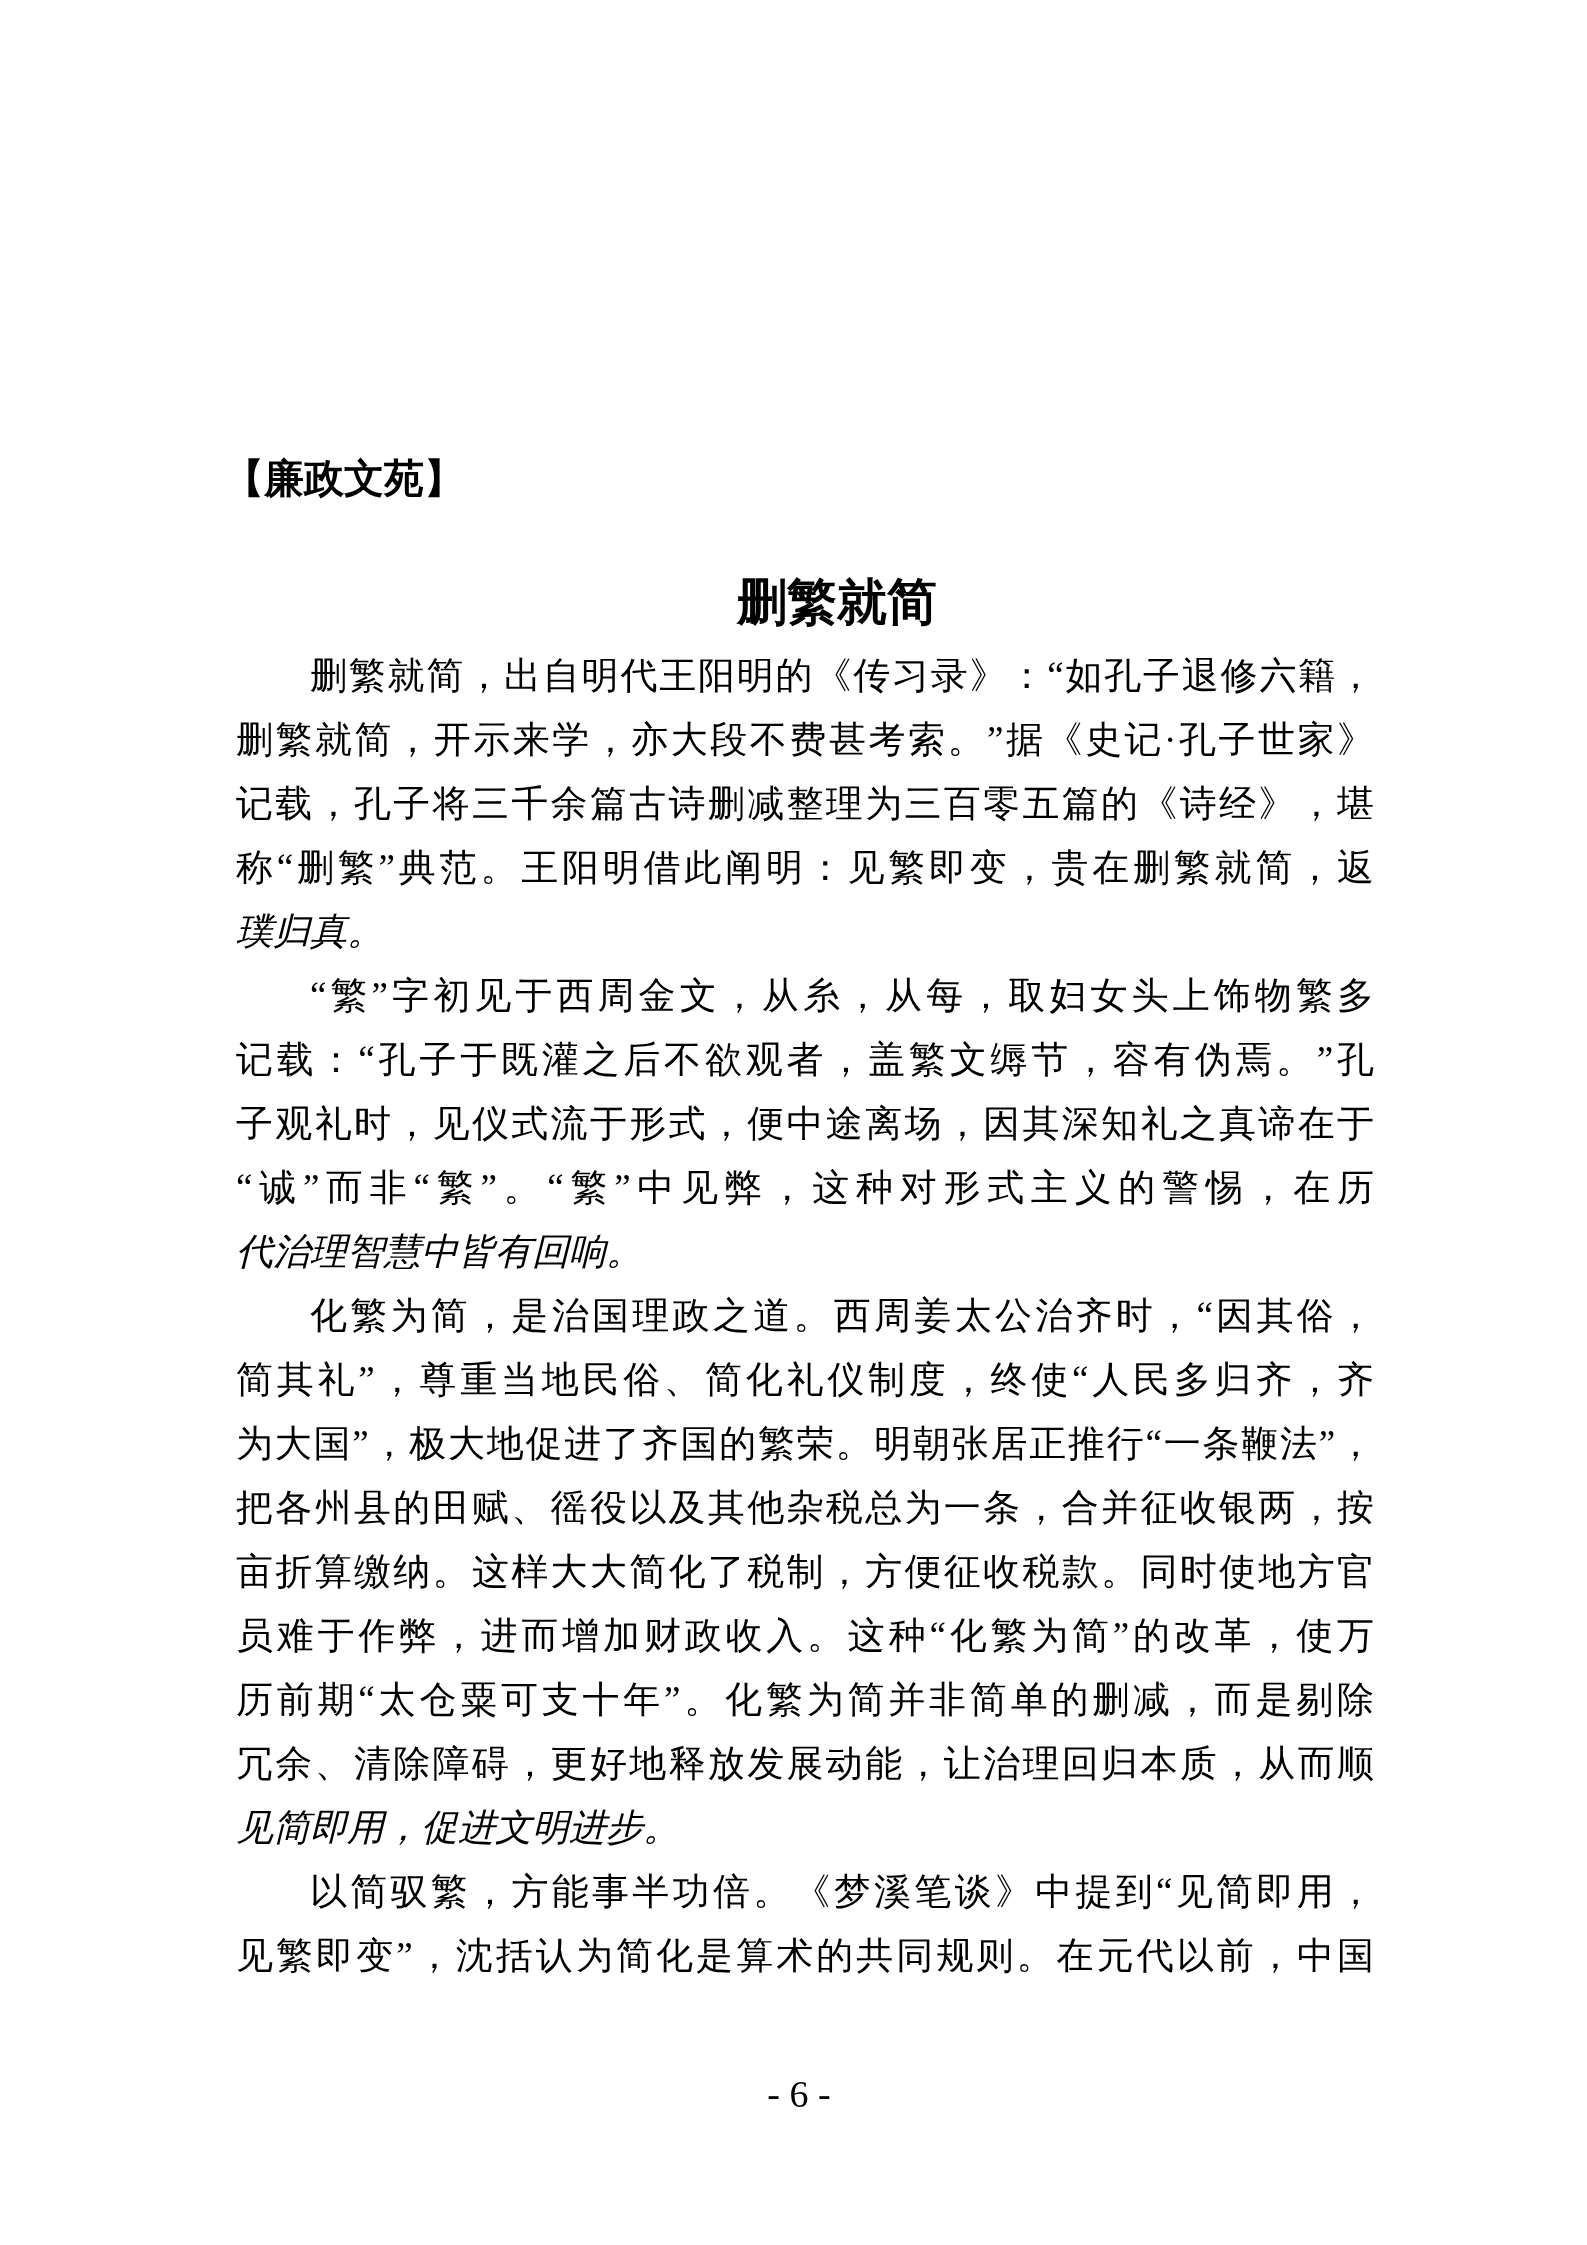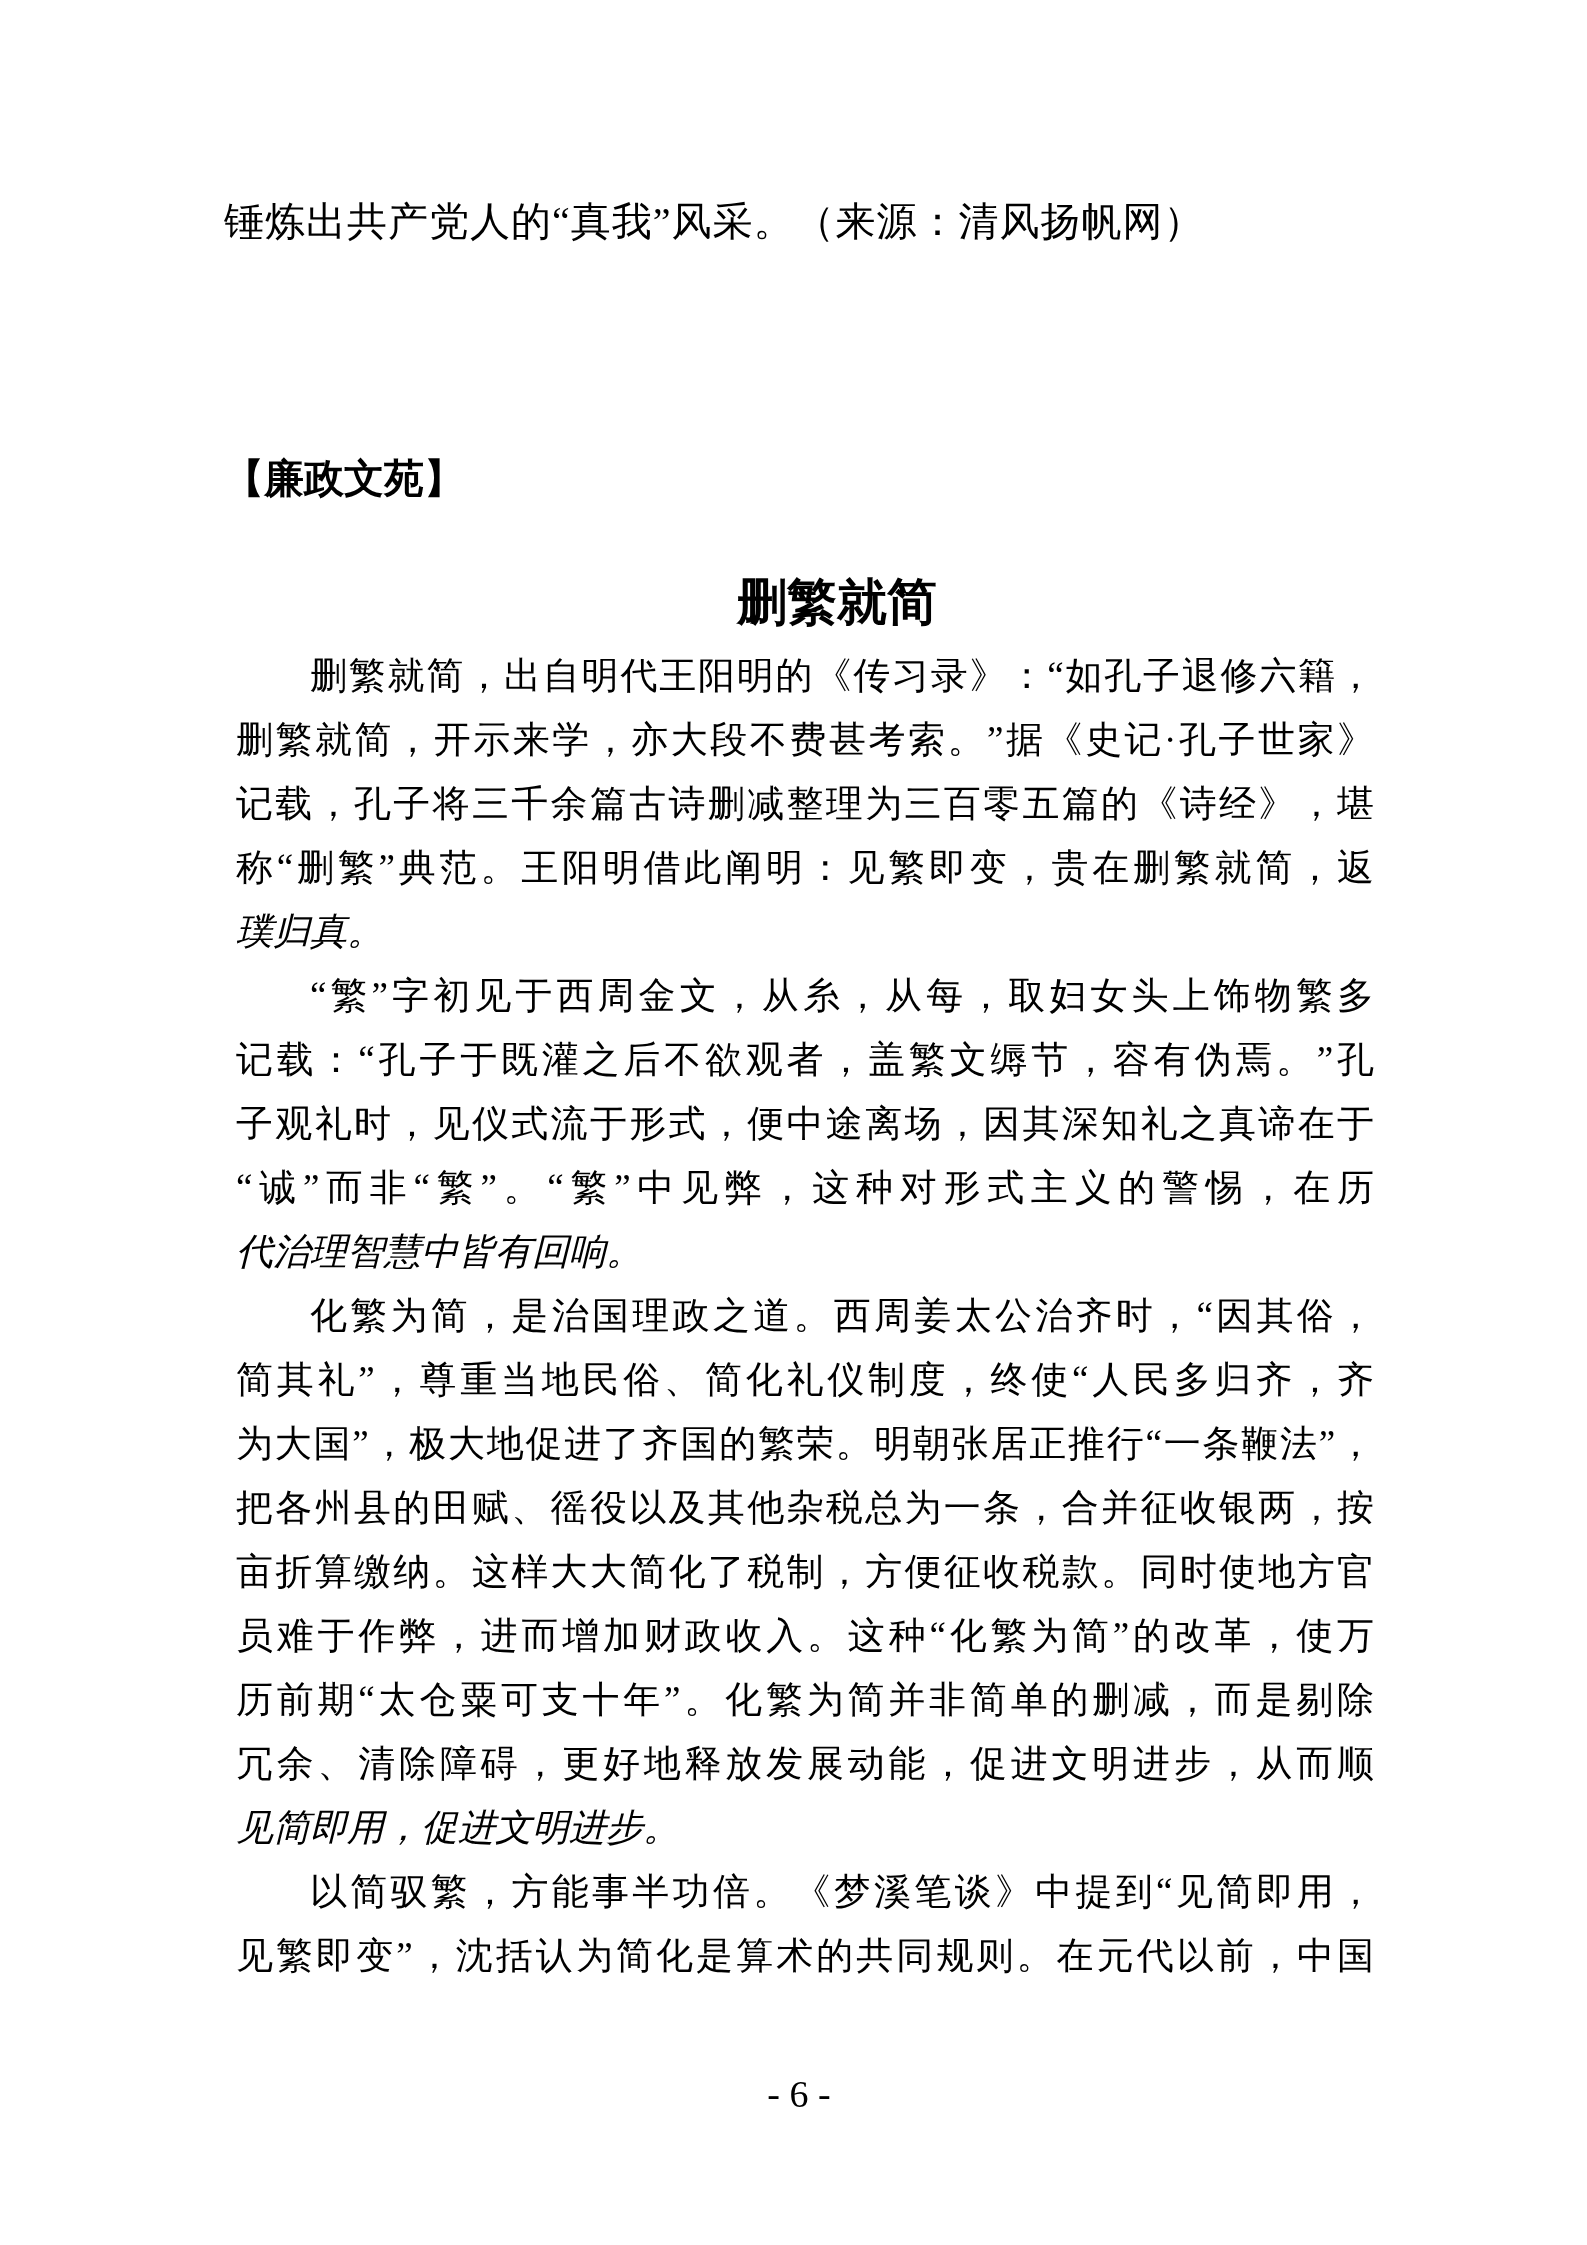--- a/index.html
+++ b/index.html
@@ -61,21 +61,20 @@
     text-align:center;
     font-size:38px;
     line-height:48px;
   }
 </style>
 </head>
 <body>
 
 <div class="page">
 
-  <div class="cont-line">锤炼出共产党人的“真我”风采。（来源：清风扬帆网）</div>
 
   <div class="section-header">【廉政文苑】</div>
 
   <div class="article-title">删繁就简</div>
 
   <div class="body-text">
 
     <div class="line indent">删繁就简，出自明代王阳明的《传习录》：“如孔子退修六籍，</div>
     <div class="line">删繁就简，开示来学，亦大段不费甚考索。”据《史记·孔子世家》</div>
     <div class="line">记载，孔子将三千余篇古诗删减整理为三百零五篇的《诗经》，堪</div>
@@ -88,21 +87,21 @@
     <div class="line">“诚”而非“繁”。“繁”中见弊，这种对形式主义的警惕，在历</div>
     <div class="line end">代治理智慧中皆有回响。</div>
 
     <div class="line indent">化繁为简，是治国理政之道。西周姜太公治齐时，“因其俗，</div>
     <div class="line">简其礼”，尊重当地民俗、简化礼仪制度，终使“人民多归齐，齐</div>
     <div class="line">为大国”，极大地促进了齐国的繁荣。明朝张居正推行“一条鞭法”，</div>
     <div class="line">把各州县的田赋、徭役以及其他杂税总为一条，合并征收银两，按</div>
     <div class="line">亩折算缴纳。这样大大简化了税制，方便征收税款。同时使地方官</div>
     <div class="line">员难于作弊，进而增加财政收入。这种“化繁为简”的改革，使万</div>
     <div class="line">历前期“太仓粟可支十年”。化繁为简并非简单的删减，而是剔除</div>
-    <div class="line">冗余、清除障碍，更好地释放发展动能，促进文明进步，从而顺</div>
+    <div class="line">冗余、清除障碍，更好地释放发展动能，让治理回归本质，从而顺</div>
     <div class="line end">见简即用，促进文明进步。</div>
 
     <div class="line indent">以简驭繁，方能事半功倍。《梦溪笔谈》中提到“见简即用，</div>
     <div class="line">见繁即变”，沈括认为简化是算术的共同规则。在元代以前，中国</div>
   </div>
 
   <div class="page-number">- 6 -</div>
 
 </div>
 

